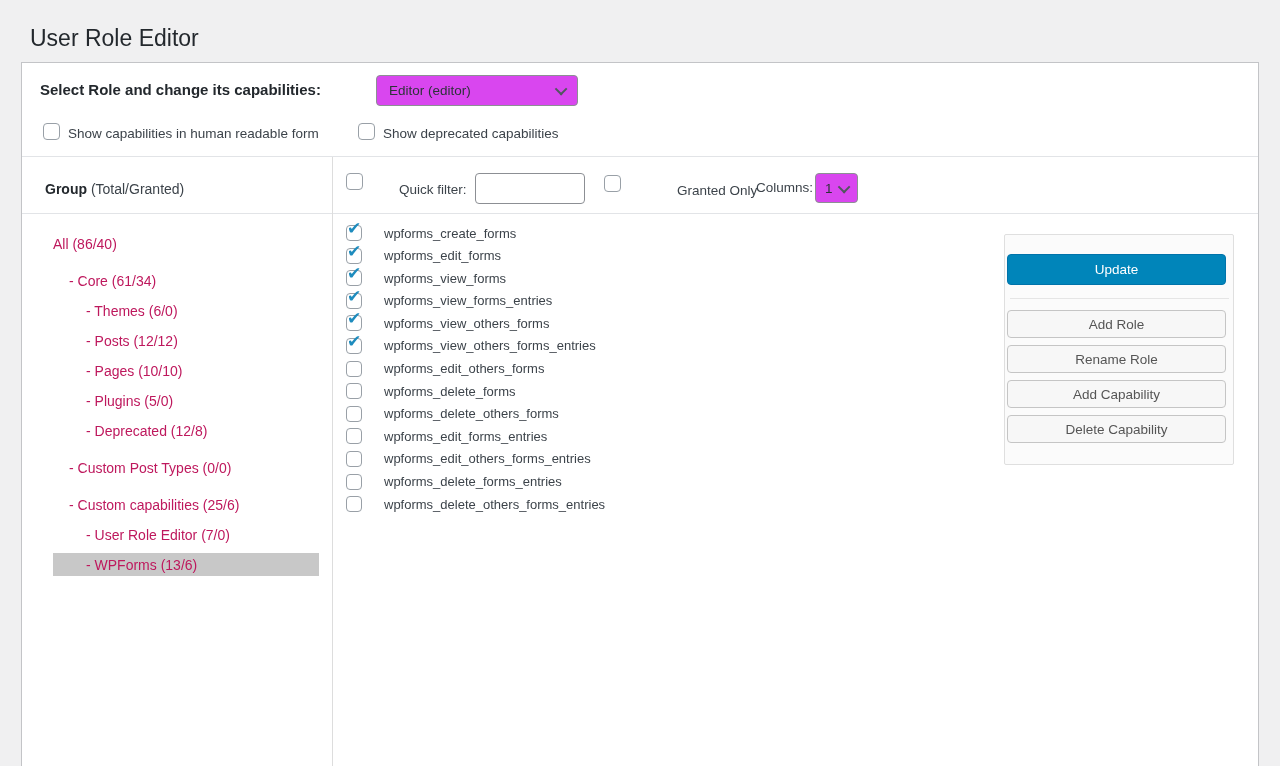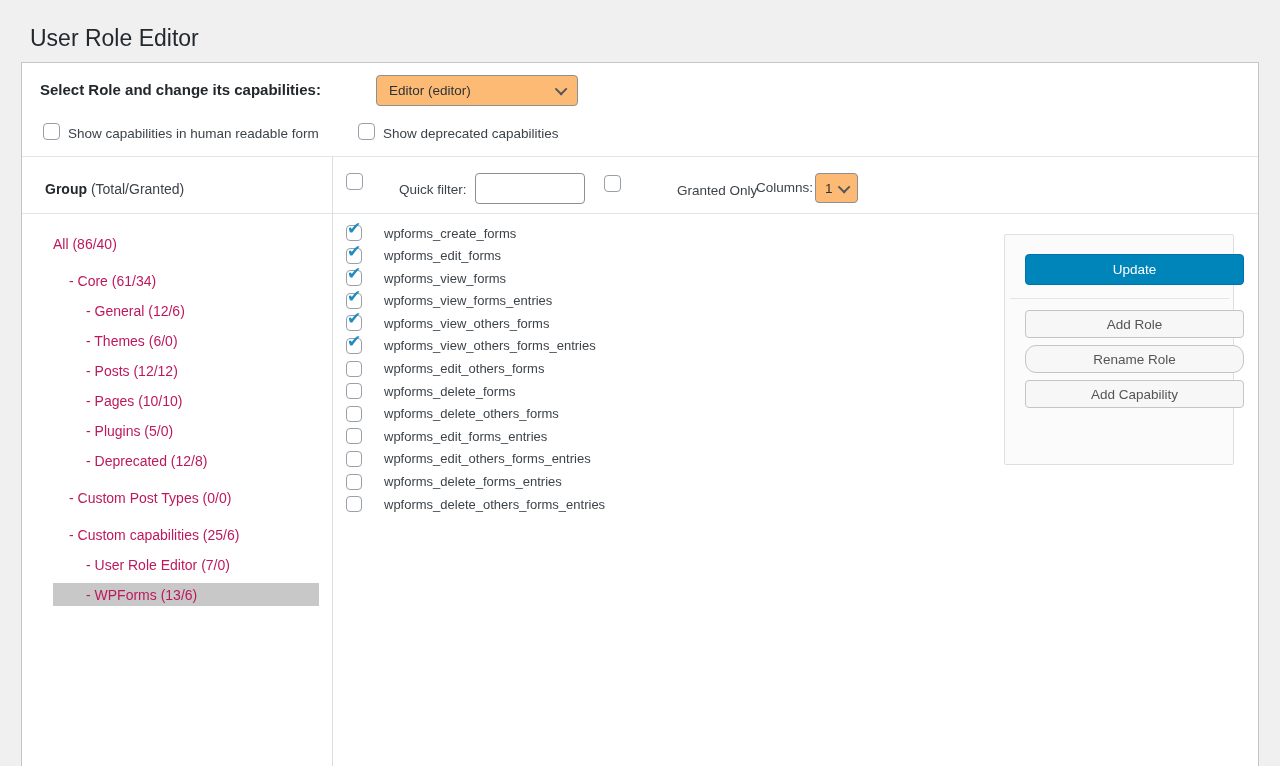--- a/index.html
+++ b/index.html
@@ -9,21 +9,21 @@
 
   .page-title { position:absolute; left:30px; top:25px;
     font-size:23px; font-weight:400; color:#23282d; }
 
   .main-box { position:absolute; left:21px; top:62px; width:1238px; height:760px;
     background:#fff; border:1px solid #c3c4c7; }
 
   
   .role-label { position:absolute; left:18px; top:18px;
     font-size:15px; font-weight:700; color:#23282d; }
-  .fake-select { position:absolute; background:#fdba74;
+  .fake-select { position:absolute; background:#d946ef;
     border:1px solid #8c8f94; border-radius:4px;
     display:flex; align-items:center; justify-content:space-between;
     font-size:13.5px; color:#2c3338; cursor:pointer; }
   .role-select { left:354px; top:12px; width:202px; height:31px; padding:0 10px 0 12px; }
   .chev { width:9px; height:9px; border-left:2px solid #50575e; border-bottom:2px solid #50575e;
     transform:rotate(-45deg) translateY(-2px); margin-left:8px; flex:0 0 auto; }
 
   
   .cb { width:17px; height:17px; background:#fff;
     border:1.5px solid #99a0a7; border-radius:4px;
@@ -64,30 +64,30 @@
 
   
   .caps { position:absolute; left:324px; top:162px; width:620px; }
   .cap-row { display:flex; align-items:center; margin-bottom:6.6px; }
   .cap-row .cb { width:16px; height:16px; }
   .cap-label { margin-left:22px; font-size:13px; color:#3c434a; }
 
   
   .panel { position:absolute; left:982px; top:171px; width:230px; height:231px;
     background:#fbfbfb; border:1px solid #dfdfdf; border-radius:2px; }
-  .btn { display:block; position:absolute; left:20px; width:219px;
+  .btn { display:block; position:absolute; left:2px; width:219px;
     font-family:inherit; font-size:13.5px; text-align:center;
     border-radius:4px; cursor:pointer; }
   .btn-primary { top:19px; height:31px; background:#0085ba;
     border:1px solid #0073aa; color:#fff; }
   .panel-sep { position:absolute; left:5px; top:63px; width:219px; height:1px; background:#e5e5e5; }
   .btn-secondary { height:28px; background:#f7f7f7;
     border:1px solid #c5c5c5; color:#555; }
   .btn-addrole { top:75px; }
-  .btn-renamerole { top:110px;border-radius:11px; }
+  .btn-renamerole { top:110px; }
   .btn-addcap { top:145px; }
   .btn-delcap { top:180px; }
 </style>
 </head>
 <body>
 
 <h1 class="page-title">User Role Editor</h1>
 
 <div class="main-box">
 
@@ -119,23 +119,20 @@
   </div>
 
   <div class="tree">
       <div class="tree-item ind-0">
         <span>All (86/40)</span>
       </div>
       <div class="tree-item ind-1">
         <span>- Core (61/34)</span>
       </div>
       <div class="tree-item ind-2">
-        <span>- General (12/6)</span>
-      </div>
-      <div class="tree-item ind-2">
         <span>- Themes (6/0)</span>
       </div>
       <div class="tree-item ind-2">
         <span>- Posts (12/12)</span>
       </div>
       <div class="tree-item ind-2">
         <span>- Pages (10/10)</span>
       </div>
       <div class="tree-item ind-2">
         <span>- Plugins (5/0)</span>
@@ -223,15 +220,16 @@
         <span class="cap-label">wpforms_delete_others_forms_entries</span>
       </div>
     </div>
 
   <div class="panel">
     <button class="btn btn-primary">Update</button>
     <div class="panel-sep"></div>
     <button class="btn btn-secondary btn-addrole">Add Role</button>
     <button class="btn btn-secondary btn-renamerole">Rename Role</button>
     <button class="btn btn-secondary btn-addcap">Add Capability</button>
+    <button class="btn btn-secondary btn-delcap">Delete Capability</button>
   </div>
 
 </div>
 
 </body></html>

